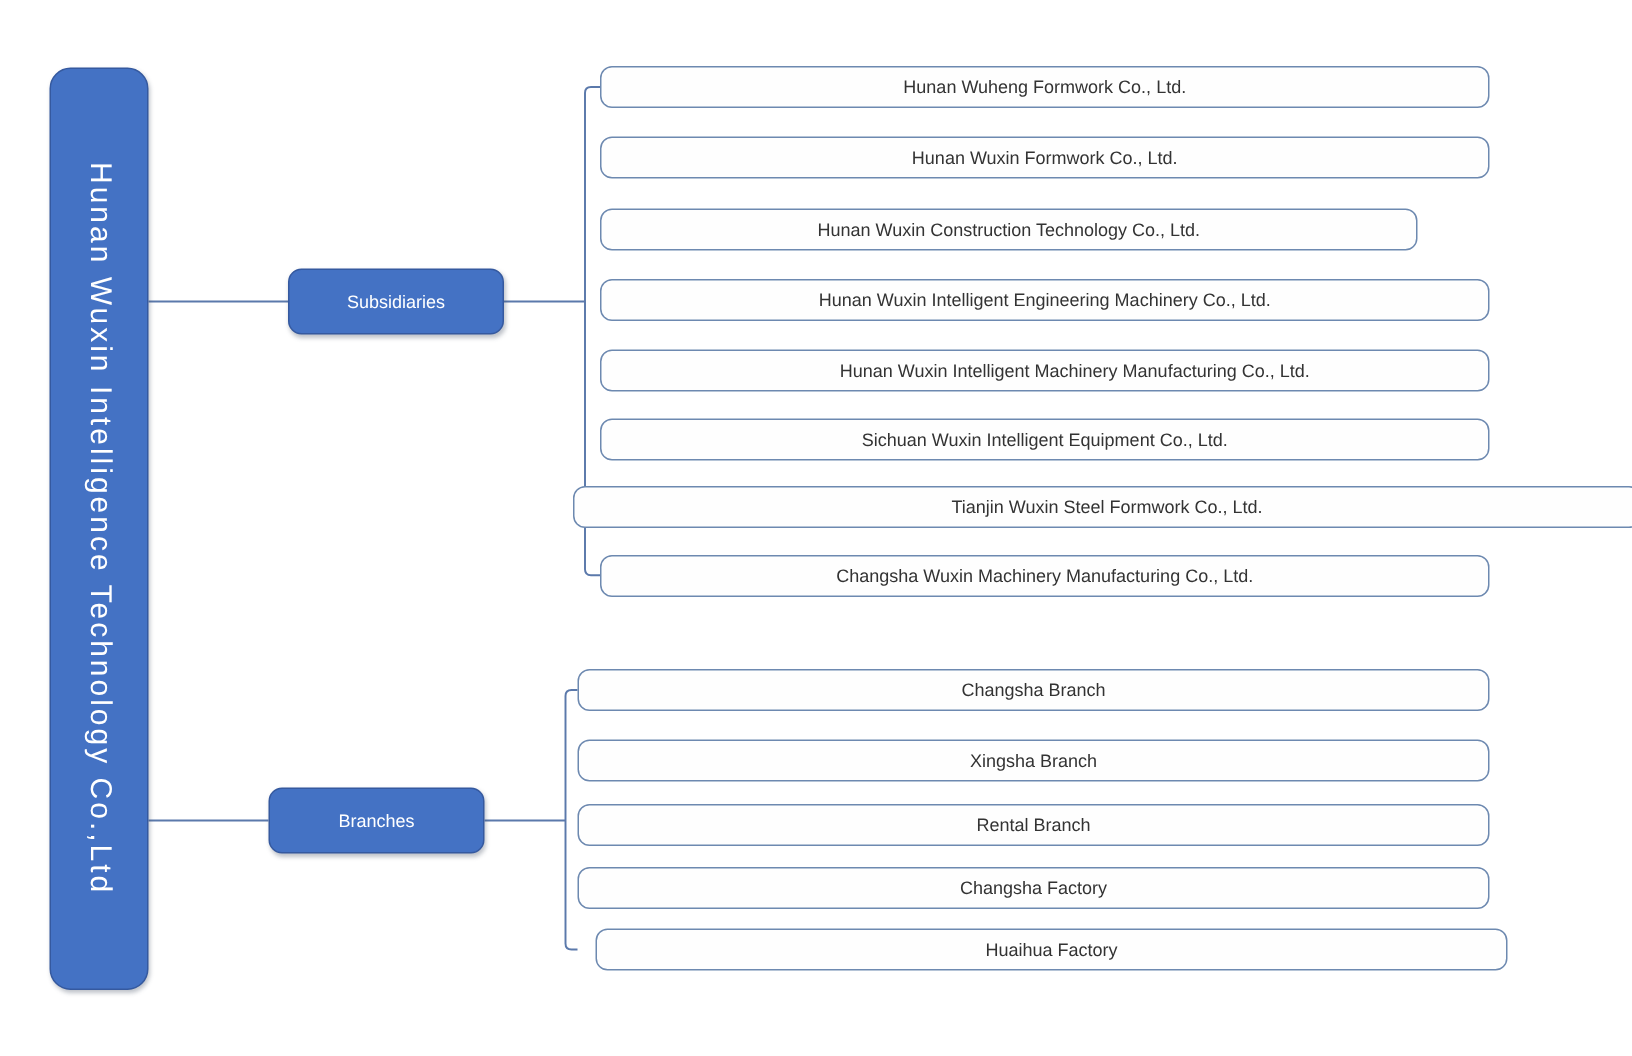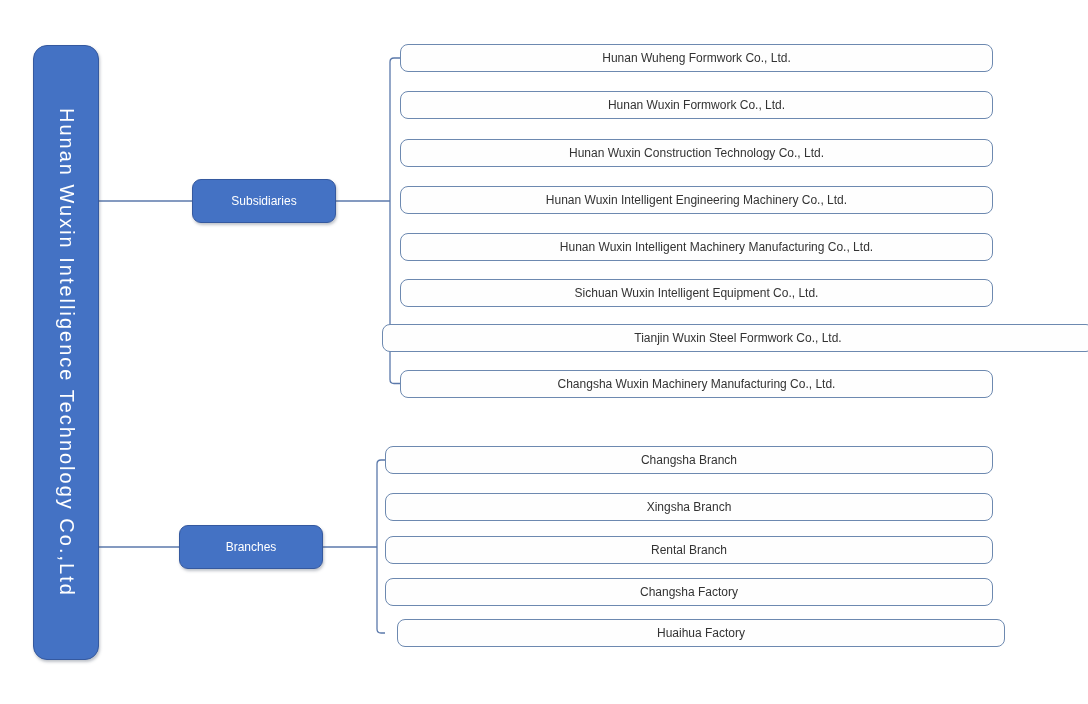--- a/index.html
+++ b/index.html
@@ -64,21 +64,21 @@
     <span class="vtext">Hunan Wuxin Intelligence Technology Co.,Ltd</span>
   </div>
 
   <div class="label-box label-subsidiaries">Subsidiaries</div>
 
   <div class="label-box label-branches">Branches</div>
 
   <div>
       <div class="child-box" style="left: 400px; width: 593px; top: 44px;">Hunan Wuheng Formwork Co., Ltd.</div>
       <div class="child-box" style="left: 400px; width: 593px; top: 90.5px;">Hunan Wuxin Formwork Co., Ltd.</div>
-      <div class="child-box" style="left: 400px; width: 593px; top: 139px;">Hunan Wuxin Construction Technology Co., Ltd.</div>
+      <div class="child-box" style="left: 400px; width: 545px; top: 139px;">Hunan Wuxin Construction Technology Co., Ltd.</div>
       <div class="child-box" style="left: 400px; width: 593px; top: 186px;">Hunan Wuxin Intelligent Engineering Machinery Co., Ltd.</div>
       <div class="child-box" style="left: 400px; width: 593px; top: 232.5px; padding-left: 40px;">Hunan Wuxin Intelligent Machinery Manufacturing Co., Ltd.</div>
       <div class="child-box" style="left: 400px; width: 593px; top: 279px;">Sichuan Wuxin Intelligent Equipment Co., Ltd.</div>
       <div class="child-box" style="left: 382px; width: 712px; top: 323.5px;">Tianjin Wuxin Steel Formwork Co., Ltd.</div>
       <div class="child-box" style="left: 400px; width: 593px; top: 369.5px;">Changsha Wuxin Machinery Manufacturing Co., Ltd.</div>
     </div>
 
   <div>
       <div class="child-box" style="left: 385px; width: 608px; top: 446px;">Changsha Branch</div>
       <div class="child-box" style="left: 385px; width: 608px; top: 492.5px;">Xingsha Branch</div>

